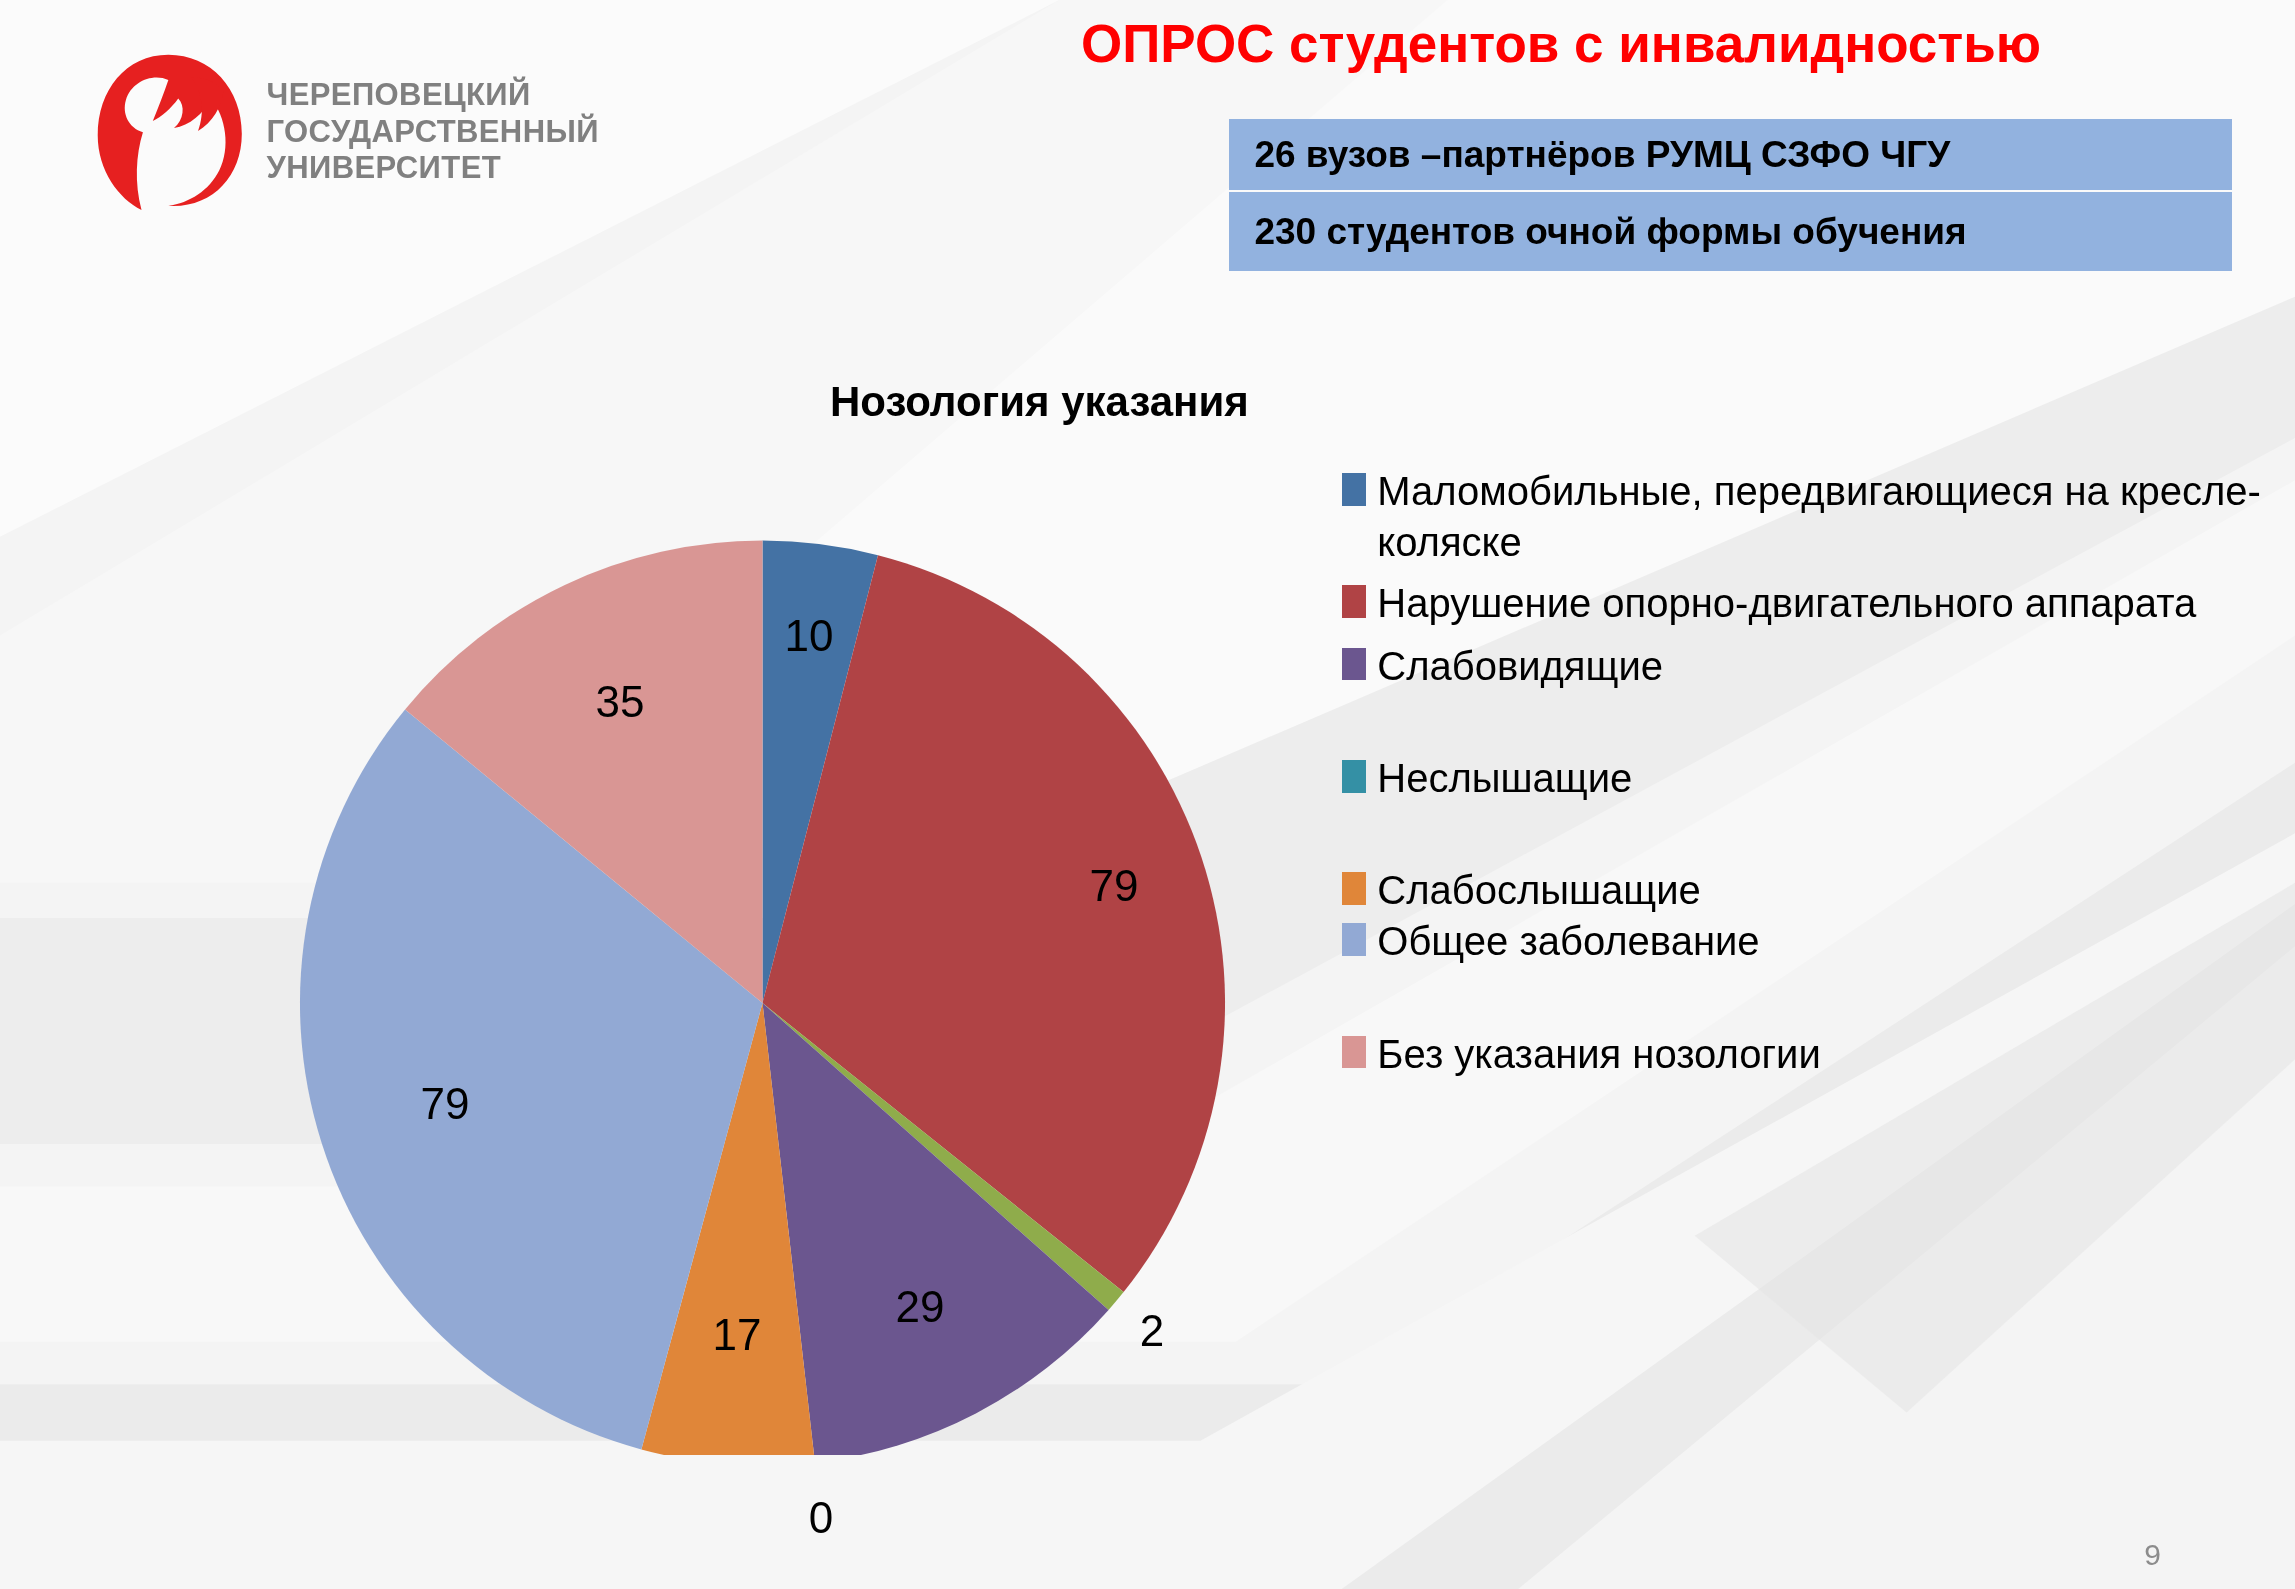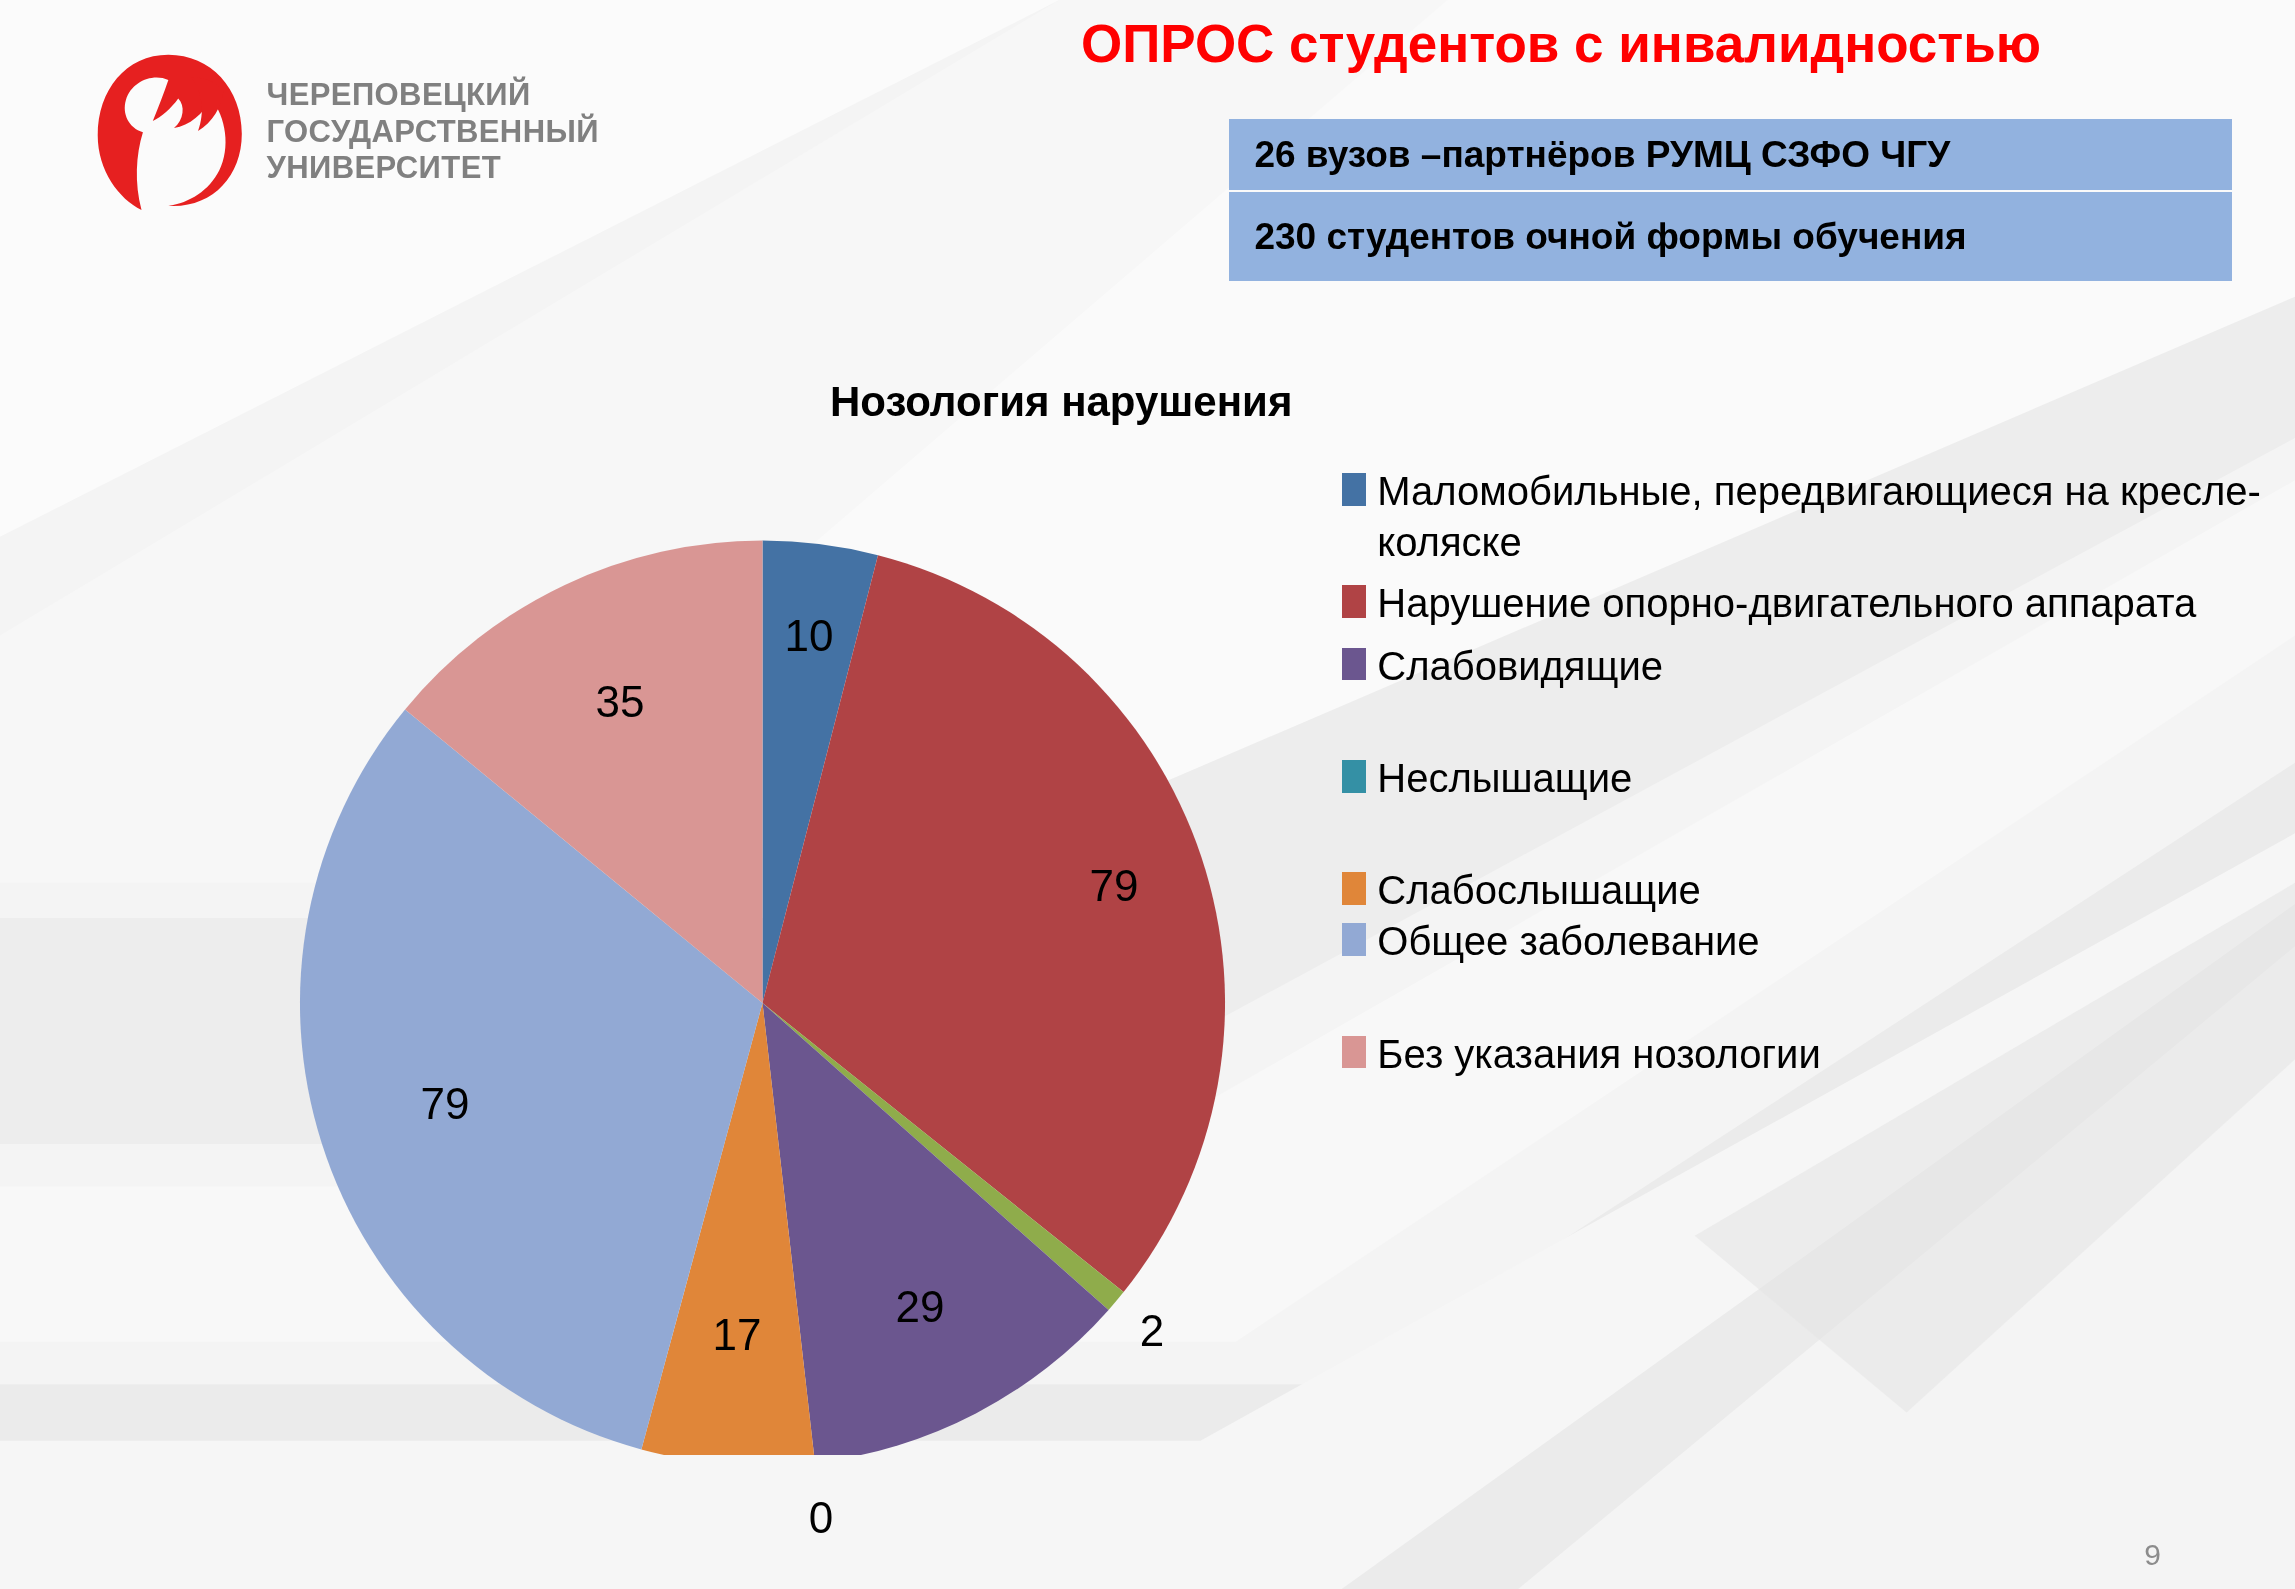--- a/index.html
+++ b/index.html
@@ -26,21 +26,21 @@
     text-align:center;z-index:5;white-space:nowrap;
   }
 
   
   .hbox{
     position:absolute;left:1229px;width:1003px;
     background:#92B2DF;color:#000;font-weight:bold;font-size:37px;
     display:flex;align-items:center;padding-left:25.4px;box-sizing:border-box;z-index:5;text-align:center;
   }
   .hbox1{top:119px;height:71px;}
-  .hbox2{top:192px;height:89px;}
+  .hbox2{top:192px;height:79px;}
 
   
   .chart-title{
     position:absolute;left:830px;top:378px;
     font-size:42px;font-weight:bold;color:#000;z-index:5;
   }
 
   
   .pie-wrap{position:absolute;left:268px;top:537px;width:989px;height:918px;z-index:4;}
   .pie-wrap svg{display:block;}
@@ -96,21 +96,21 @@
 
 <div class="title">ОПРОС студентов с инвалидностью</div>
 
 <div class="hbox hbox1">
   <span>26 вузов –партнёров РУМЦ СЗФО ЧГУ</span>
 </div>
 <div class="hbox hbox2">
   <span>230 студентов очной формы обучения</span>
 </div>
 
-<div class="chart-title">Нозология нарушения</div>
+<div class="chart-title">Нозология указания</div>
 
 <div class="pie-wrap">
   <svg id="pie-svg" width="989" height="918" viewBox="0 0 1400 1300">
       <path d="M 700 660 L 700 5 A 655 655 0 0 1 863.5321449450075 25.742767034001304 Z" fill="#4472A4"></path>
       <path d="M 700 660 L 863.5321449450075 25.742767034001304 A 655 655 0 0 1 1211.3627127778507 1069.3081674978857 Z" fill="#B04345"></path>
       <path d="M 700 660 L 1211.3627127778507 1069.3081674978857 A 655 655 0 0 1 1190.0637106126594 1094.583202092018 Z" fill="#8FAC4B"></path>
       <path d="M 700 660 L 1190.0637106126594 1094.583202092018 A 655 655 0 0 1 774.2165288288317 1310.7817659158861 Z" fill="#6B568F"></path>
       <path d="M 700 660 L 774.2165288288317 1310.7817659158861 A 655 655 0 0 1 528.4787623506716 1292.1435478079663 Z" fill="#E08639"></path>
       <path d="M 700 660 L 528.4787623506716 1292.1435478079663 A 655 655 0 0 1 193.842025035902 244.27280052870782 Z" fill="#92A9D4"></path>
       <path d="M 700 660 L 193.842025035902 244.27280052870782 A 655 655 0 0 1 699.9999999999999 5 Z" fill="#D99694"></path>

